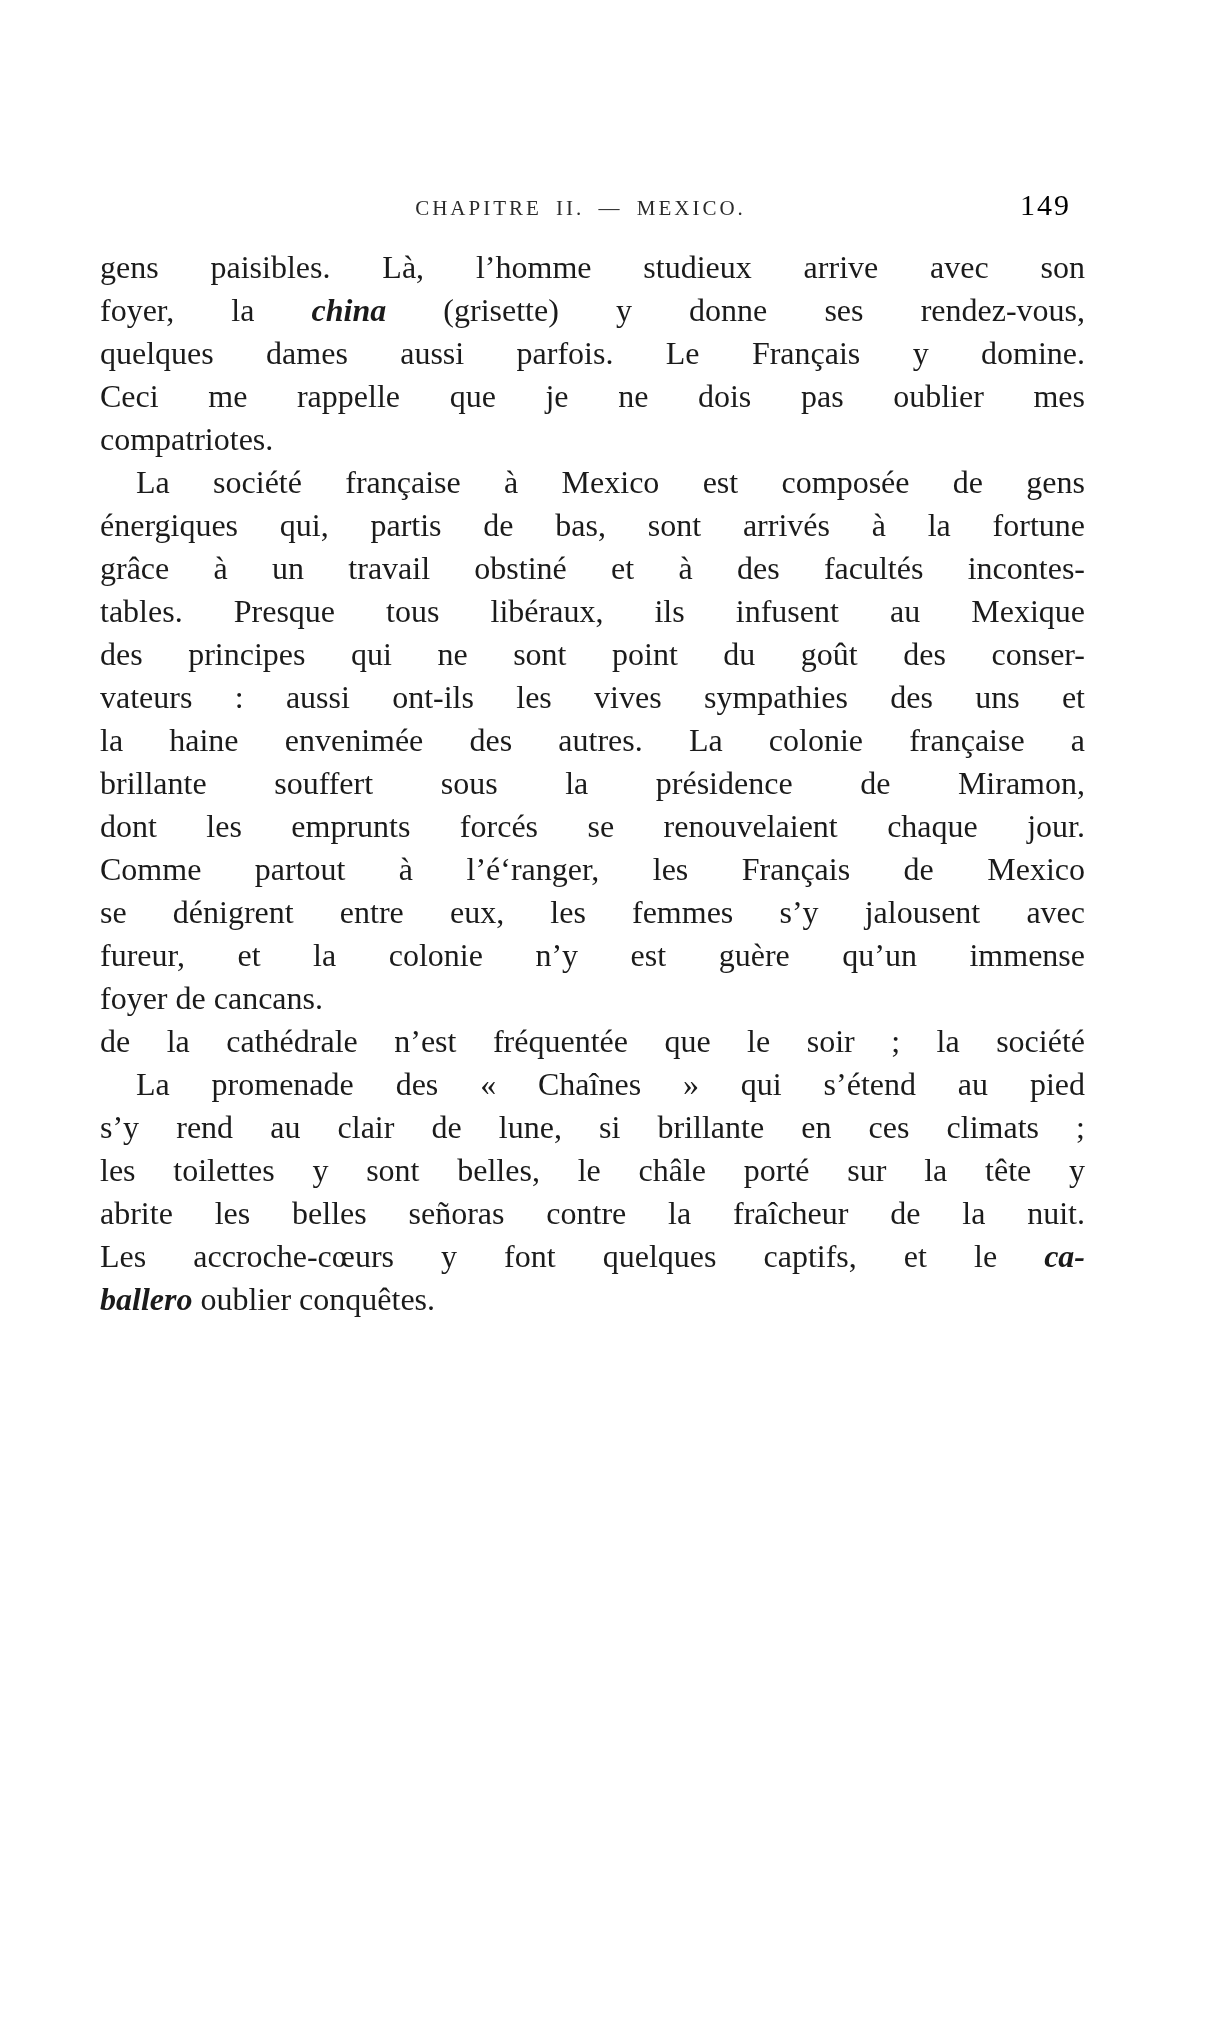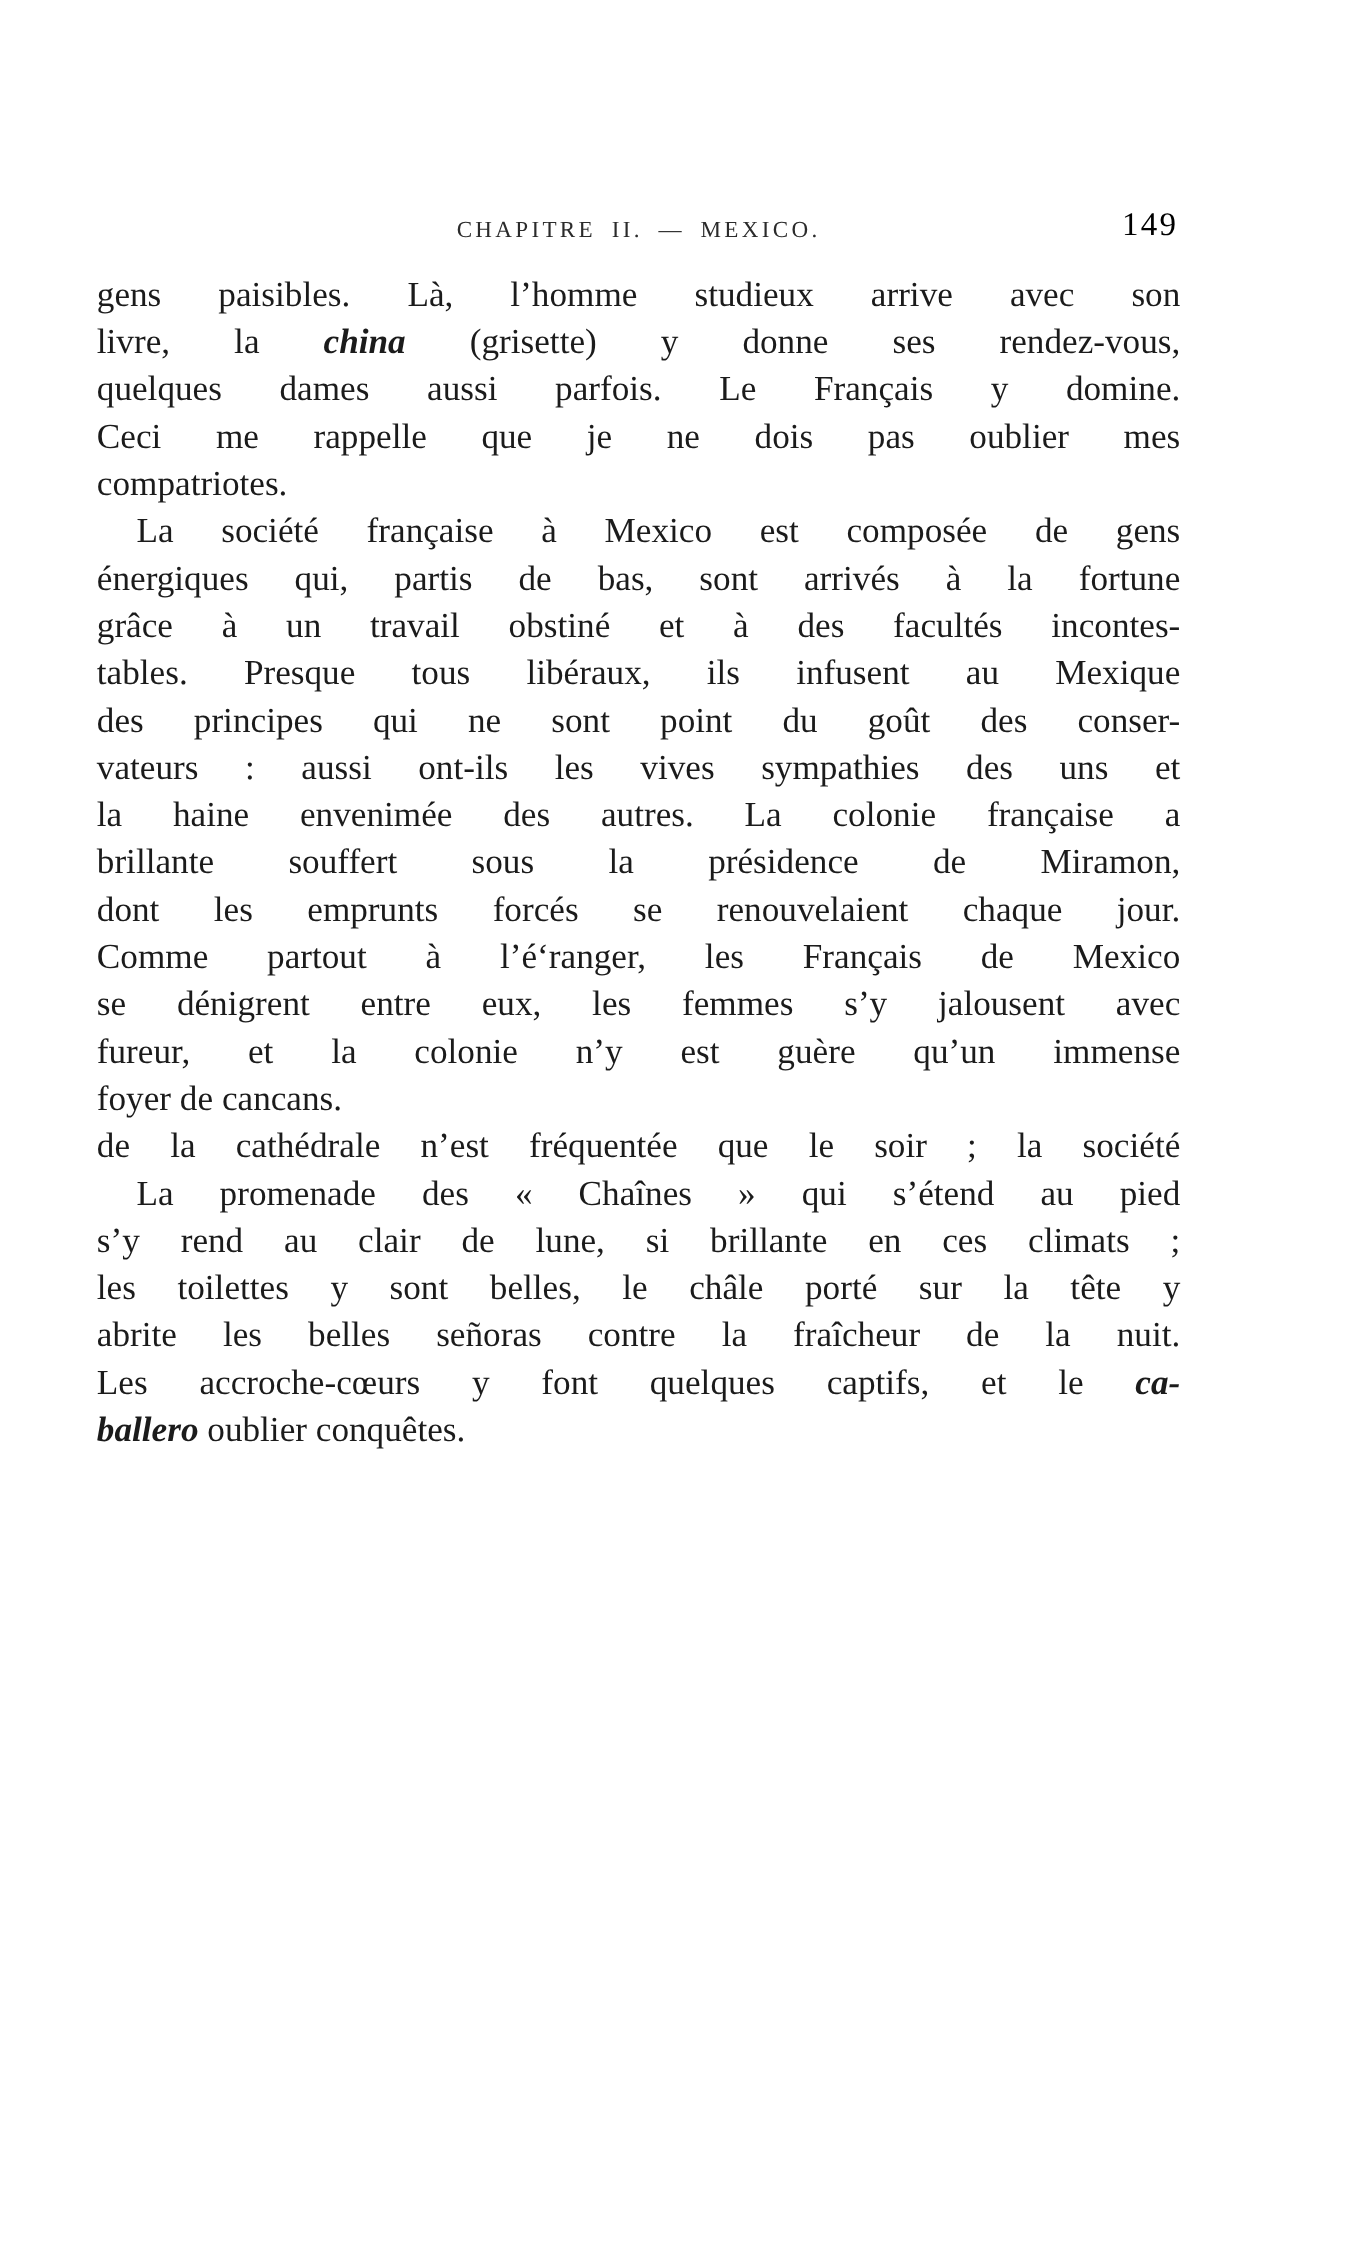--- a/index.html
+++ b/index.html
@@ -32,21 +32,21 @@
   .page-number {
     position: absolute;
     right: 2px;
     top: -8px;
     font-size: 30px;
     letter-spacing: 2px;
     color: #000000;
   }
   .textblock {
     position: absolute;
-    left: 88px;
+    left: 100px;
     top: 246px;
     width: 985px;
     font-size: 32px;
     line-height: 43px;
   }
   .line {
     text-align: justify;
     text-align-last: justify;
   }
   .line.last {
@@ -63,21 +63,21 @@
 </head>
 <body>
 
 <div class="page">
   <div class="header">
     <span class="header-title">CHAPITRE II. — MEXICO.</span>
     <span class="page-number">149</span>
   </div>
   <div class="textblock" id="paragraphs">
       <div class="line"><span>gens paisibles. Là, l’homme studieux arrive avec son</span></div>
-      <div class="line"><span>livre, la </span><span class="it">china</span><span> (grisette) y donne ses rendez-vous,</span></div>
+      <div class="line"><span>foyer, la </span><span class="it">china</span><span> (grisette) y donne ses rendez-vous,</span></div>
       <div class="line"><span>quelques dames aussi parfois. Le Français y domine.</span></div>
       <div class="line"><span>Ceci me rappelle que je ne dois pas oublier mes</span></div>
       <div class="line last"><span>compatriotes.</span></div>
       <div class="line indent"><span>La société française à Mexico est composée de gens</span></div>
       <div class="line"><span>énergiques qui, partis de bas, sont arrivés à la fortune</span></div>
       <div class="line"><span>grâce à un travail obstiné et à des facultés incontes-</span></div>
       <div class="line"><span>tables. Presque tous libéraux, ils infusent au Mexique</span></div>
       <div class="line"><span>des principes qui ne sont point du goût des conser-</span></div>
       <div class="line"><span>vateurs : aussi ont-ils les vives sympathies des uns et</span></div>
       <div class="line"><span>la haine envenimée des autres. La colonie française a</span></div>

